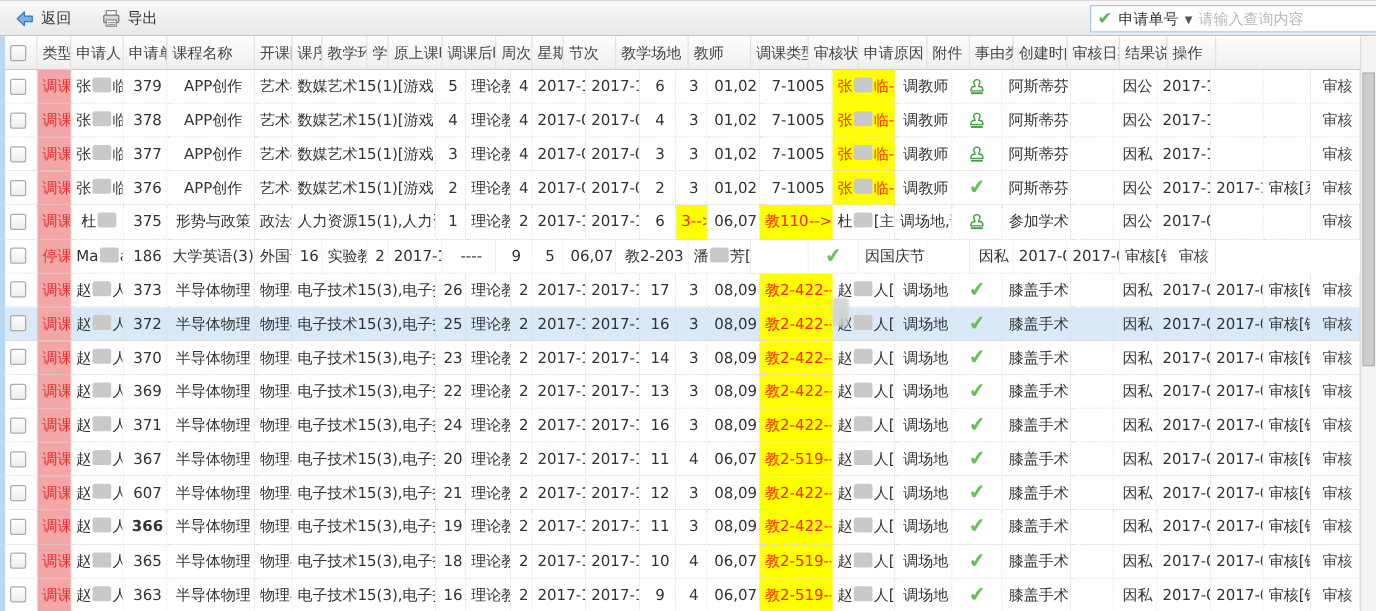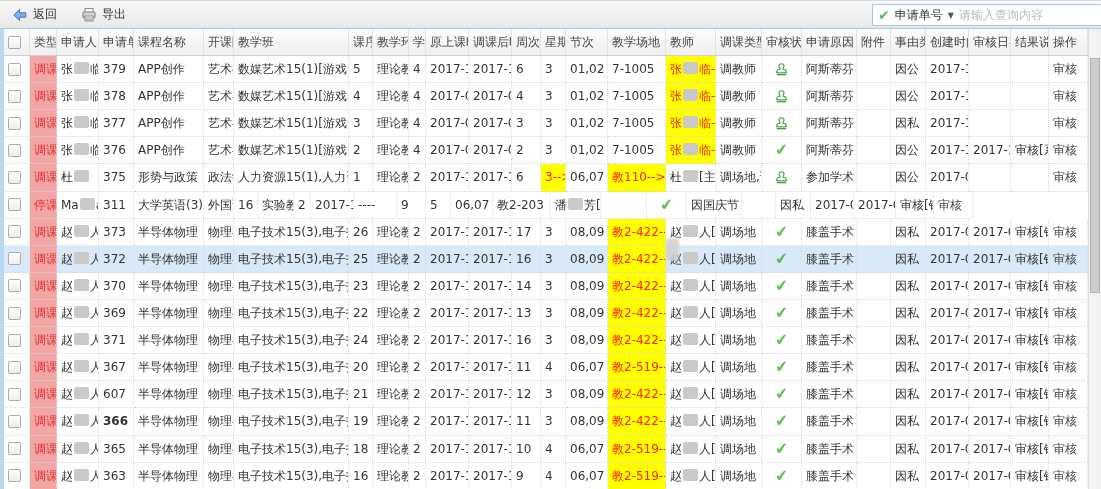--- a/index.html
+++ b/index.html
@@ -27,21 +27,21 @@
   .searchbox .caret { font-size:8px; color:#555; }
   .searchbox input { border:none; outline:none; flex:1; font-size:12px; color:#333; min-width:10px; background:transparent; }
   .searchbox input::placeholder { color:#b9b9b9; }
   
   .grid { position:absolute; left:0; top:28px; width:1088px; height:461px; background:#fff; }
   .grid-header { display:flex; height:27px; background:linear-gradient(#fdfdfd,#efefef); border-bottom:1px solid #cfcfcf; }
   .hcell {
     flex:none; overflow:hidden; white-space:nowrap; line-height:26px; padding-left:4px;
     color:#444; border-right:1px solid #e2e2e2;
   }
-  .grid-body { width:1088px; }
+  .grid-body { width:1088px;text-align:center; }
   .row { display:flex; height:27.12px; background:#fff; }
   .row.selected { background:#d9e9f8; }
   .cell {
     flex:none; overflow:hidden; white-space:nowrap; line-height:26px; padding-left:4px;
     border-right:1px dotted #dcdcdc; border-bottom:1px dotted #d7d7d7;
   }
   .cell.c-check, .hcell.c-check { padding-left:0; display:flex; align-items:center; justify-content:center; }
   .checkbox {
     width:13px; height:13px; border:1px solid #ababab; border-radius:2px;
     background:linear-gradient(#fefefe,#ededed); cursor:pointer;
@@ -108,21 +108,20 @@
   <div class="grid">
     <div class="grid-header" id="grid-header">
         <div class="hcell c-check" style="width: 30px;">
           <span class="checkbox"></span>
         </div>
         <div class="hcell c-type" style="width: 27px;">类型</div>
         <div class="hcell c-applicant" style="width: 42px;">申请人</div>
         <div class="hcell c-app_no" style="width: 35px;">申请单号</div>
         <div class="hcell c-course" style="width: 70px;">课程名称</div>
         <div class="hcell c-dept" style="width: 30px;">开课院系</div>
-        <div class="hcell c-class" style="width: 115px;">教学班</div>
         <div class="hcell c-seq" style="width: 24px;">课序号</div>
         <div class="hcell c-segment" style="width: 36px;">教学环节</div>
         <div class="hcell c-credit" style="width: 17px;">学分</div>
         <div class="hcell c-orig_time" style="width: 43px;">原上课时间</div>
         <div class="hcell c-new_time" style="width: 43px;">调课后时间</div>
         <div class="hcell c-week" style="width: 29px;">周次</div>
         <div class="hcell c-day" style="width: 25px;">星期</div>
         <div class="hcell c-period" style="width: 42px;">节次</div>
         <div class="hcell c-venue" style="width: 58px;">教学场地</div>
         <div class="hcell c-teacher" style="width: 50px;">教师</div>
@@ -308,21 +307,21 @@
           <div class="cell c-audit_date" style="width: 42px;"></div>
           <div class="cell c-result" style="width: 38px;"></div>
           <div class="cell c-op" style="width: 39px;"><span class="op-link">审核</span></div>
         </div>
         <div class="row">
           <div class="cell c-check" style="width: 30px;">
             <span class="checkbox"></span>
           </div>
           <div class="cell c-type type-cell" style="width: 27px;">停课</div>
           <div class="cell c-applicant" style="width: 42px;">Ma<span class="censor"></span>a</div>
-          <div class="cell c-app_no" style="width: 35px;">311</div>
+          <div class="cell c-app_no" style="width: 35px;">186</div>
           <div class="cell c-course" style="width: 70px;">大学英语(3)</div>
           <div class="cell c-dept" style="width: 30px;">外国语学院</div>
           <div class="cell c-seq" style="width: 24px;">16</div>
           <div class="cell c-segment" style="width: 36px;">实验教学</div>
           <div class="cell c-credit" style="width: 17px;">2</div>
           <div class="cell c-orig_time" style="width: 43px;">2017-11</div>
           <div class="cell c-new_time" style="width: 43px;">----</div>
           <div class="cell c-week" style="width: 29px;">9</div>
           <div class="cell c-day" style="width: 25px;">5</div>
           <div class="cell c-period" style="width: 42px;">06,07</div>

